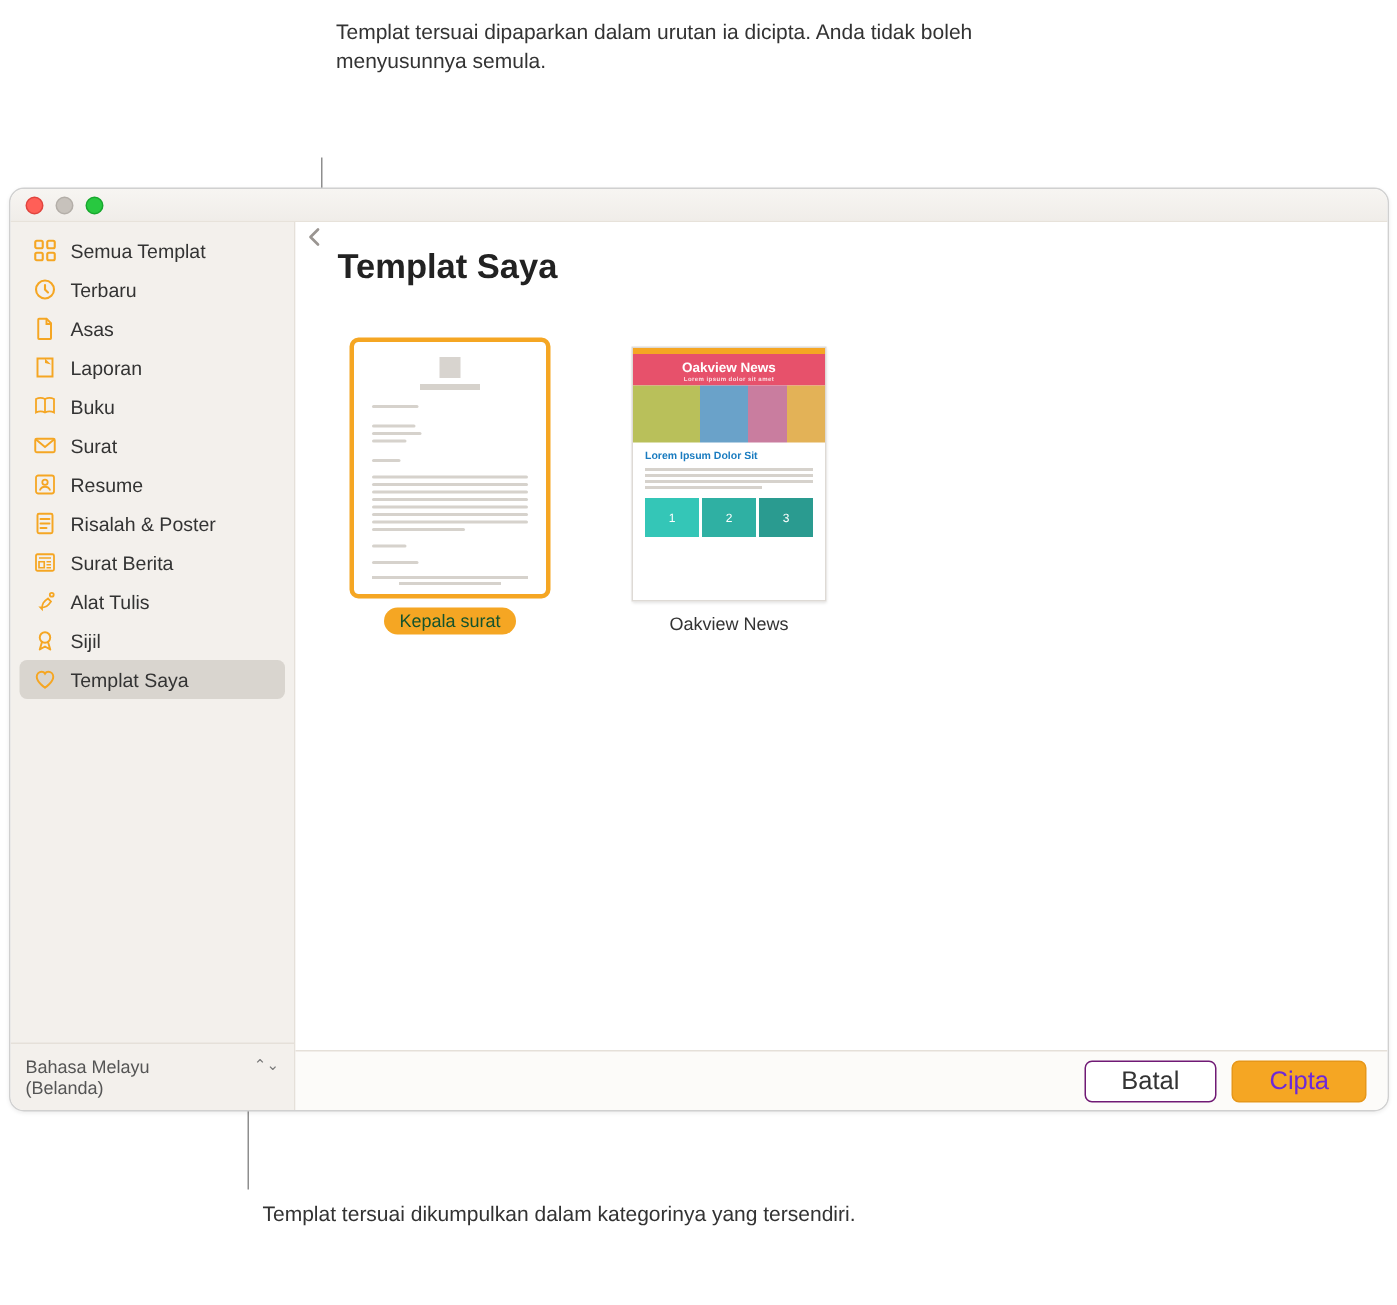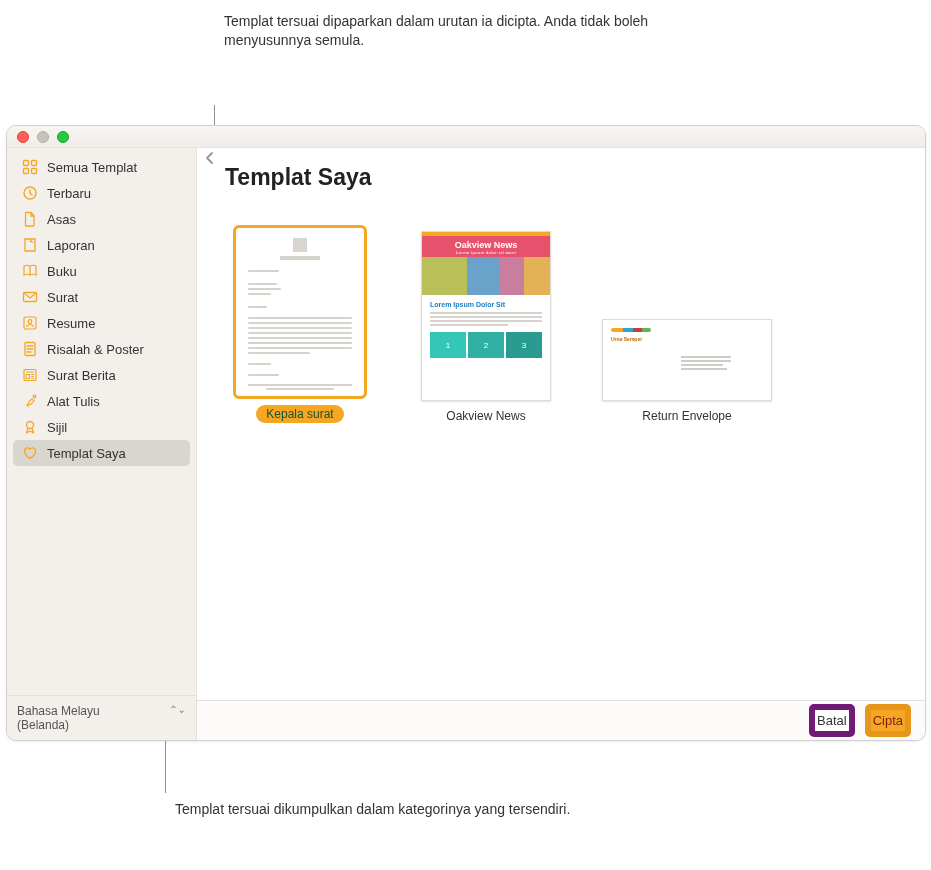--- a/index.html
+++ b/index.html
@@ -68,22 +68,22 @@
     .news .bx1{ background:#34c6b7; } .news .bx2{ background:#2fb0a3; } .news .bx3{ background:#2a9b90; }
 
     
     .env .eb { position:absolute; top:8px; left:8px; width:40px; height:4px; background:linear-gradient(90deg,#f5a623 0 30%,#2fa4d6 30% 55%,#c93c3c 55% 78%,#6bb04f 78% 100%); border-radius:2px; }
     .env .nm { position:absolute; top:16px; left:8px; color:#c26a00; font-size:5px; font-weight:600; }
     .env .adr { position:absolute; top:36px; left:78px; }
     .env .adr div { height:2px; width:50px; background:#cfcbc5; margin-bottom:2px; }
 
     
     .footer { height:40px; border-top:1px solid #e5e0d9; display:flex; align-items:center; justify-content:flex-end; padding:0 14px; gap:10px; background:#fcfbf9; }
-    .btn { font-size:13px; padding:3px 2px; border-radius:5px; border:6px solid #701a75; background:#fff; cursor:default; }
-    .btn.primary { background:#f5a623; border-color:#e6971a; color:#7f1d1d; }
+    .btn { font-size:17px; padding:3px 24px; border-radius:5px; border:1px solid #701a75; background:#fff; cursor:default; }
+    .btn.primary { background:#f5a623; border-color:#e6971a; color:#6d28d9; }
 
     svg { display:block; }
   </style>
 </head>
 <body>
 
 <div class="anno anno-top">Templat tersuai dipaparkan dalam urutan ia dicipta. Anda tidak boleh menyusunnya semula.</div>
 <div class="callout-line" style="left:214px; top:105px; width:1px; height:190px;"></div>
 <div class="callout-line" style="left:214px; top:295px; width:48px; height:1px;"></div>
 <div class="callout-node" style="left:260px; top:293px;"></div>
@@ -297,33 +297,20 @@
                 <div class="boxes">
                   <div class="bx bx1">1</div>
                     <div class="bx bx2">2</div>
                     <div class="bx bx3">3</div>
                 </div>
               </div>
             </div>
             <div class="tpl-label">Oakview News</div>
           </div>
 
-          <div class="tpl" style="width:180px">
-            <div class="thumb env">
-              <div class="eb"></div>
-              <div class="nm">Urna Semper</div>
-              <div class="adr">
-                  <div></div>
-                  <div></div>
-                  <div style="width:42px"></div>
-                  <div style="width:46px"></div>
-                </div>
-            </div>
-            <div class="tpl-label">Return Envelope</div>
-          </div>
 
         </div>
       </div>
 
       <div class="footer">
         <div class="btn">Batal</div>
         <div class="btn primary">Cipta</div>
       </div>
     </div>
 

